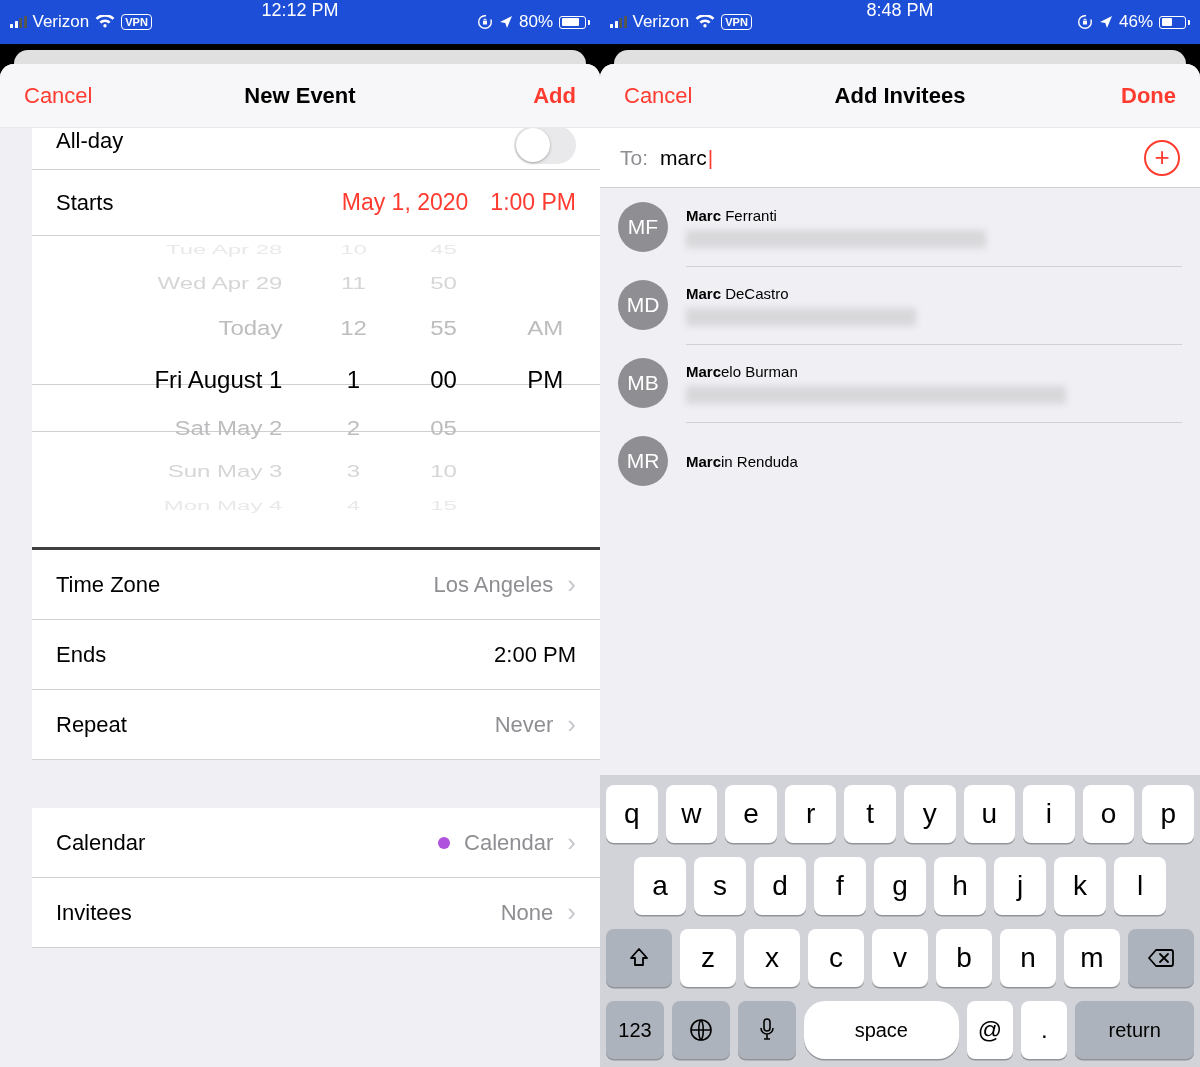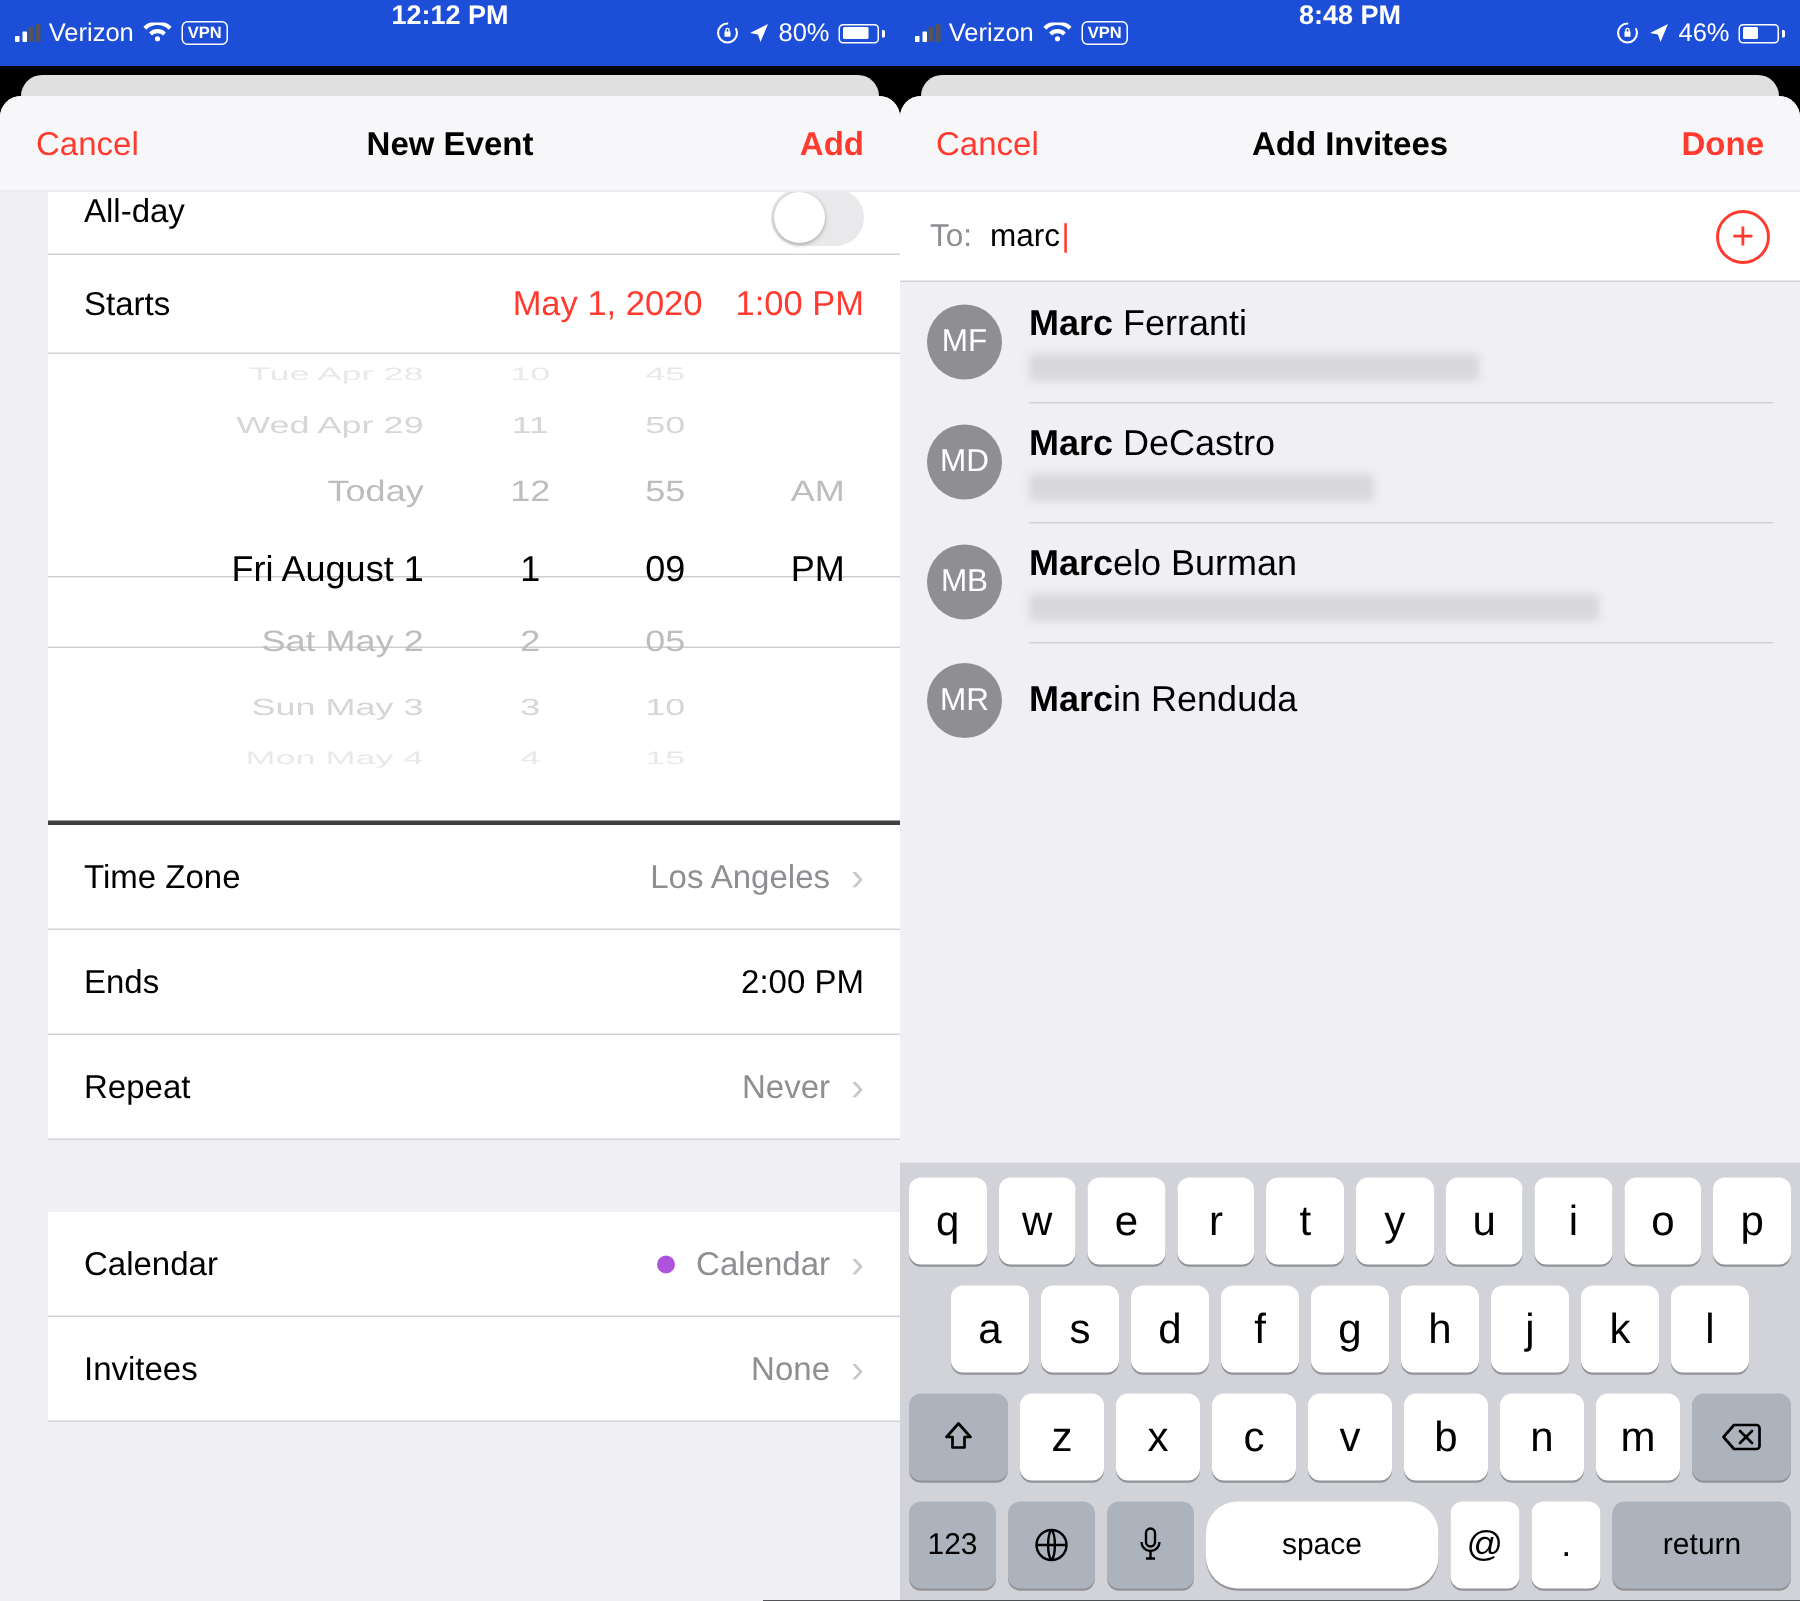--- a/index.html
+++ b/index.html
@@ -1,20 +1,20 @@
 <!DOCTYPE html>
 <html><head>
 <meta charset="utf-8">
 <style>
   * { box-sizing: border-box; margin: 0; padding: 0; font-family: -apple-system, "Helvetica Neue", Helvetica, Arial, sans-serif; }
   body { width: 1200px; height: 1067px; background: #000; display: flex; overflow: hidden; }
   .phone { width: 600px; height: 1067px; background: #000; position: relative; }
   .status-bar { height: 44px; background: #1d4ed8; color: #fff; display: flex; justify-content: space-between; padding: 0 10px; font-size: 17px; font-weight: 500; }
   .sb-left, .sb-right { display: flex; align-items: center; gap: 6px; }
-  .sb-time { position: absolute; left: 50%; transform: translateX(-50%); font-weight: 700; font-size: 18px; }
+  .sb-time { position: absolute; left: 50%; transform: translateX(-50%); font-weight: 400; font-size: 18px; }
   .vpn-box { border: 1.5px solid #fff; border-radius: 4px; padding: 0 3px; font-size: 11px; font-weight: 600; line-height: 14px; }
   .signal-bars { display: flex; align-items: flex-end; gap: 1.5px; height: 12px; }
   .signal-bars span { width: 3px; background: #fff; border-radius: 0.5px; }
   .signal-bars span.dim { background: #555; }
   .wifi-icon svg, .lock-icon svg, .loc-icon svg { display: block; }
   .battery { display: flex; align-items: center; gap: 2px; }
   .battery-body { width: 27px; height: 13px; border: 1.5px solid #fff; border-radius: 3px; padding: 1.5px; display: flex; }
   .battery-fill { background: #fff; border-radius: 1px; height: 100%; }
   .battery-tip { width: 2px; height: 5px; background: #fff; border-radius: 0 1px 1px 0; }
 
@@ -62,21 +62,21 @@
   .gap { background: #efeff4; height: 48px; }
 
   
   .to-row { background: #fff; height: 60px; display: flex; align-items: center; padding: 0 20px; border-bottom: 1px solid #d1d1d6; gap: 12px; }
   .to-label { color: #8e8e93; font-size: 21px; }
   .to-input { font-size: 21px; color: #000; flex: 1; }
   .to-input .cursor { color: #ff3b30; font-weight: 300; margin-left: 1px; }
   .plus-btn { width: 36px; height: 36px; border: 2.5px solid #ff3b30; border-radius: 50%; color: #ff3b30; display: flex; align-items: center; justify-content: center; font-size: 26px; font-weight: 300; }
   .avatar { width: 50px; height: 50px; border-radius: 50%; background: #8e8e93; color: #fff; display: flex; align-items: center; justify-content: center; font-size: 21px; font-weight: 500; flex-shrink: 0; margin-left: 0; }
   .contact-text { display: flex; flex-direction: column; gap: 6px; }
-  .contact-name { font-size: 24px; color: #000; }
+  .contact-name { font-size: 15px; color: #000; }
   .contact-name b { font-weight: 700; }
   .email-blur { width: 300px; height: 18px; background: #d8d8db; border-radius: 3px; filter: blur(3px); }
 
   .contacts-list .crow { display:flex; align-items:center; gap:18px; padding: 14px 18px; position: relative; }
   .contacts-list .crow:not(:first-child)::before { content:""; position:absolute; top:0; left: 86px; right: 18px; height:1px; background:#d1d1d5; }
 
   
   .keyboard { background: #d1d3d9; padding: 10px 6px 8px 6px; display: flex; flex-direction: column; gap: 14px; }
   .krow { display: flex; gap: 8px; justify-content: center; }
   .key { background: #fff; border-radius: 8px; box-shadow: 0 1.5px 0 rgba(0,0,0,0.3); height: 58px; display: flex; align-items: center; justify-content: center; font-size: 28px; color: #000; }
@@ -178,21 +178,21 @@
               <div class="pitem f1">12</div>
               <div class="pitem" style="height:48px; margin-top:4px">1</div>
               <div class="pitem f1">2</div>
               <div class="pitem f2" style="height:40px">3</div>
               <div class="pitem f3" style="height:28px">4</div>
             </div>
             <div class="pcol min">
               <div class="pitem f3" style="height:28px">45</div>
               <div class="pitem f2" style="height:40px">50</div>
               <div class="pitem f1">55</div>
-              <div class="pitem" style="height:48px; margin-top:4px">09</div>
+              <div class="pitem" style="height:48px; margin-top:4px">00</div>
               <div class="pitem f1">05</div>
               <div class="pitem f2" style="height:40px">10</div>
               <div class="pitem f3" style="height:28px">15</div>
             </div>
             <div class="pcol ampm">
               <div style="height:28px"></div>
                 <div style="height:40px"></div>
               <div class="pitem f1">AM</div>
               <div class="pitem" style="height:48px; margin-top:4px">PM</div>
               <div style="height:48px"></div>

